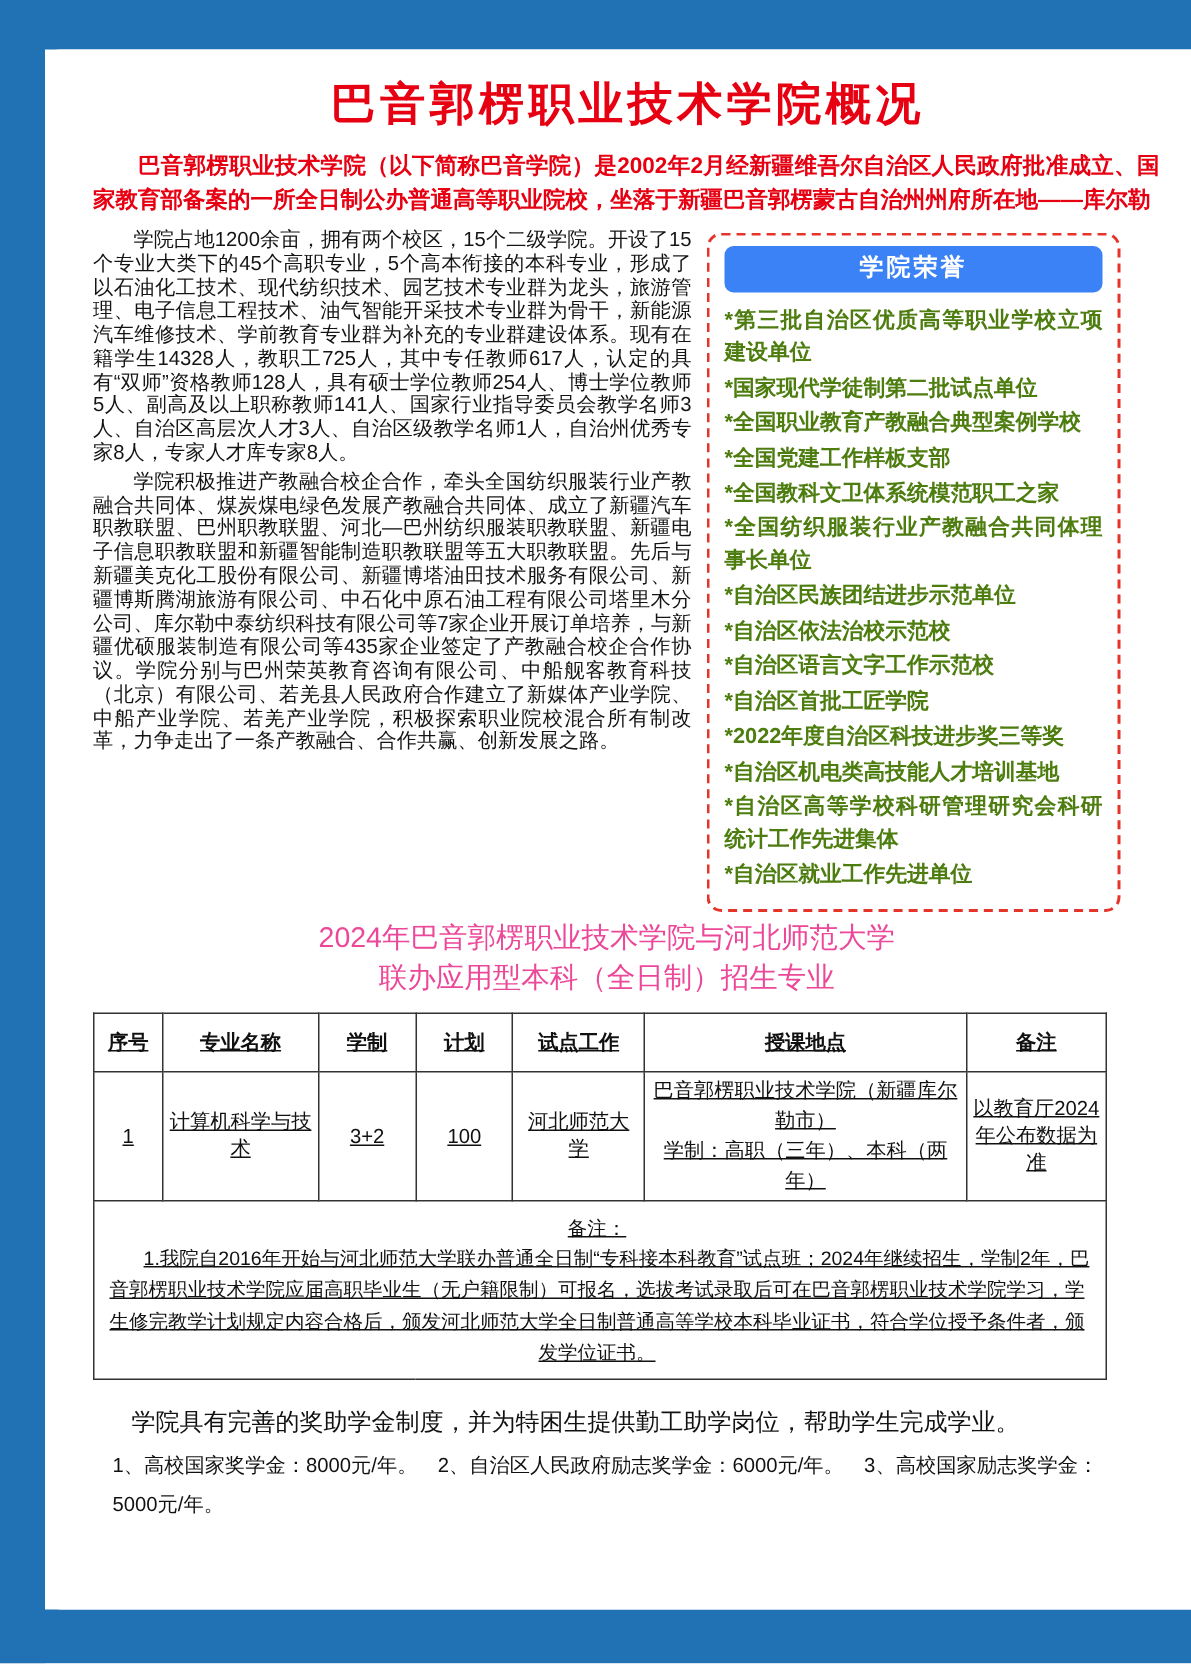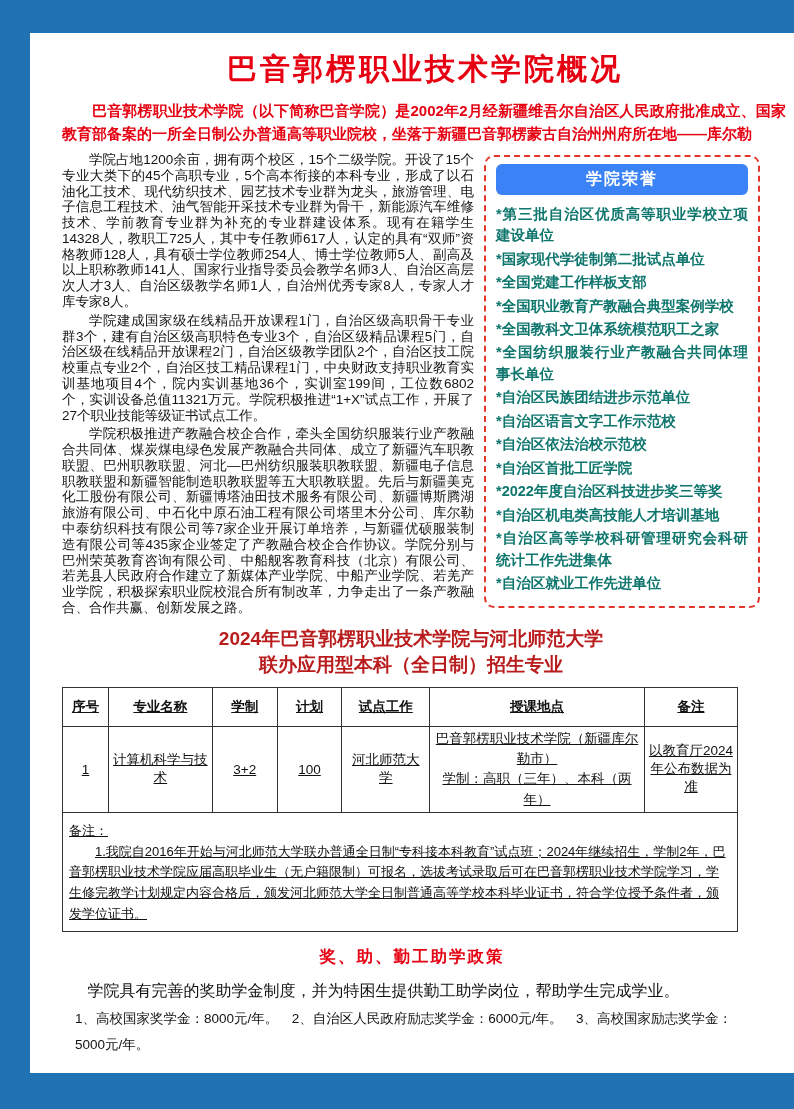--- a/index.html
+++ b/index.html
@@ -6,52 +6,52 @@
   .sheet{
     position:relative;width:794px;height:1109px;background:#fff;
     font-family:"Liberation Sans","DejaVu Sans",sans-serif;overflow:hidden;
     margin:0 auto;color:#111;
   }
   .bar-top{position:absolute;top:0;left:0;right:0;height:33px;background:#2171b5;}
   .bar-left{position:absolute;top:0;left:0;bottom:0;width:30px;background:#2171b5;}
   .bar-bottom{position:absolute;left:0;right:0;bottom:0;height:36px;background:#2171b5;}
   .content{
     position:absolute;left:30px;top:33px;right:0;bottom:36px;background:#fff;
-    border-radius:10px 0 0 10px;padding:8px 6px 0 32px;box-sizing:border-box;overflow:hidden;
+    border-radius:10px 0 0 10px;padding:8px 19px 0 32px;box-sizing:border-box;overflow:hidden;
   }
   .page-title{
     text-align:center;color:#e60012;font-size:30px;font-weight:bold;
     letter-spacing:3px;margin:8px 0 10px 0;
   }
   .intro{
     color:#e60012;font-size:15px;line-height:1.5;text-align:justify;
     text-indent:2em;font-weight:600;margin:0 2px 7px 0;
   }
   .article{font-size:13.5px;line-height:1.17;text-align:justify;font-weight:500;color:#141414;}
   .article p{margin:0 0 3px 0;text-indent:2em;}
   .honors{
     float:right;width:276px;box-sizing:border-box;
     border:2px dashed #e5342a;border-radius:10px;
     margin:3px 28px 5px 10px;padding:7px 10px 10px 10px;
   }
   .honors-header{
     background:#3b82f6;color:#fff;text-align:center;font-size:16px;font-weight:bold;
     border-radius:6px;padding:6px 0;margin-bottom:9px;letter-spacing:2px;
   }
-  .honor-item{color:#0f766e;font-size:14.5px;line-height:1.48;font-weight:600;margin-bottom:2px;text-align:justify;}
+  .honor-item{color:#4d7c0f;font-size:14.5px;line-height:1.48;font-weight:600;margin-bottom:2px;text-align:justify;}
   .section-title{
-    clear:both;text-align:center;color:#b91c1c;font-weight:bold;
+    clear:both;text-align:center;color:#ec4899;font-weight:normal;
     font-size:19px;line-height:1.4;margin:10px 28px 8px 0;
   }
   table.enroll{border-collapse:collapse;width:676px;margin:0;table-layout:fixed;}
   table.enroll th,table.enroll td{border:1.5px solid #333;text-decoration:underline;}
   table.enroll th{height:38px;font-size:13.5px;font-weight:bold;text-align:center;padding:0 2px;}
   table.enroll td.cell{height:78px;font-size:13.5px;text-align:center;padding:2px 4px;font-weight:500;}
   .loc-line{display:block;line-height:1.5;}
-  td.note-cell{height:88px;vertical-align:top;text-align:left;font-size:13px;line-height:1.6;padding:8px 10px 6px 6px;font-weight:500;}
+  td.note-cell{height:88px;vertical-align:top;text-align:center;font-size:13px;line-height:1.6;padding:8px 10px 6px 6px;font-weight:500;}
   .note-para{margin:0;text-indent:2em;}
   .note-label{margin:0;}
   .aid{margin:14px 26px 0 0;}
   .aid-title{text-align:center;color:#e60012;font-size:16.5px;font-weight:bold;letter-spacing:2px;margin:0 0 8px 0;}
   .aid-intro{font-size:16px;text-indent:1.6em;line-height:1.9;margin:0;font-weight:500;}
   .aid-item{font-size:13.5px;line-height:1.92;padding-left:13px;font-weight:500;}
 </style>
 </head>
 <body>
 
@@ -64,35 +64,34 @@
 
     <div class="page-title">巴音郭楞职业技术学院概况</div>
 
     <p class="intro">巴音郭楞职业技术学院（以下简称巴音学院）是2002年2月经新疆维吾尔自治区人民政府批准成立、国家教育部备案的一所全日制公办普通高等职业院校，坐落于新疆巴音郭楞蒙古自治州州府所在地——库尔勒</p>
 
     <div class="article">
       <aside class="honors">
         <div class="honors-header">学院荣誉</div>
         <div class="honor-item">*第三批自治区优质高等职业学校立项建设单位</div>
         <div class="honor-item">*国家现代学徒制第二批试点单位</div>
+        <div class="honor-item">*全国职业教育产教融合典型案例学校</div>
         <div class="honor-item">*全国党建工作样板支部</div>
-        <div class="honor-item">*全国职业教育产教融合典型案例学校</div>
         <div class="honor-item">*全国教科文卫体系统模范职工之家</div>
         <div class="honor-item">*全国纺织服装行业产教融合共同体理事长单位</div>
         <div class="honor-item">*自治区民族团结进步示范单位</div>
+        <div class="honor-item">*自治区依法治校示范校</div>
         <div class="honor-item">*自治区语言文字工作示范校</div>
-        <div class="honor-item">*自治区依法治校示范校</div>
         <div class="honor-item">*自治区首批工匠学院</div>
         <div class="honor-item">*2022年度自治区科技进步奖三等奖</div>
         <div class="honor-item">*自治区机电类高技能人才培训基地</div>
         <div class="honor-item">*自治区高等学校科研管理研究会科研统计工作先进集体</div>
         <div class="honor-item">*自治区就业工作先进单位</div>
       </aside>
       <p>学院占地1200余亩，拥有两个校区，15个二级学院。开设了15个专业大类下的45个高职专业，5个高本衔接的本科专业，形成了以石油化工技术、现代纺织技术、园艺技术专业群为龙头，旅游管理、电子信息工程技术、油气智能开采技术专业群为骨干，新能源汽车维修技术、学前教育专业群为补充的专业群建设体系。现有在籍学生14328人，教职工725人，其中专任教师617人，认定的具有“双师”资格教师128人，具有硕士学位教师254人、博士学位教师5人、副高及以上职称教师141人、国家行业指导委员会教学名师3人、自治区高层次人才3人、自治区级教学名师1人，自治州优秀专家8人，专家人才库专家8人。</p>
-      <p>学院建成国家级在线精品开放课程1门，自治区级高职骨干专业群3个，建有自治区级高职特色专业3个，自治区级精品课程5门，自治区级在线精品开放课程2门，自治区级教学团队2个，自治区技工院校重点专业2个，自治区技工精品课程1门，中央财政支持职业教育实训基地项目4个，院内实训基地36个，实训室199间，工位数6802个，实训设备总值11321万元。学院积极推进“1+X”试点工作，开展了27个职业技能等级证书试点工作。</p>
       <p>学院积极推进产教融合校企合作，牵头全国纺织服装行业产教融合共同体、煤炭煤电绿色发展产教融合共同体、成立了新疆汽车职教联盟、巴州职教联盟、河北—巴州纺织服装职教联盟、新疆电子信息职教联盟和新疆智能制造职教联盟等五大职教联盟。先后与新疆美克化工股份有限公司、新疆博塔油田技术服务有限公司、新疆博斯腾湖旅游有限公司、中石化中原石油工程有限公司塔里木分公司、库尔勒中泰纺织科技有限公司等7家企业开展订单培养，与新疆优硕服装制造有限公司等435家企业签定了产教融合校企合作协议。学院分别与巴州荣英教育咨询有限公司、中船舰客教育科技（北京）有限公司、若羌县人民政府合作建立了新媒体产业学院、中船产业学院、若羌产业学院，积极探索职业院校混合所有制改革，力争走出了一条产教融合、合作共赢、创新发展之路。</p>
     </div>
 
     <div class="section-title">
       <span style="display:block">2024年巴音郭楞职业技术学院与河北师范大学</span>
       <span style="display:block">联办应用型本科（全日制）招生专业</span>
     </div>
 
     <table class="enroll">
       <colgroup>
@@ -131,20 +130,19 @@
         <tr>
           <td class="note-cell" colspan="7">
             <p class="note-label">备注：</p>
             <p class="note-para">1.我院自2016年开始与河北师范大学联办普通全日制“专科接本科教育”试点班；2024年继续招生，学制2年，巴音郭楞职业技术学院应届高职毕业生（无户籍限制）可报名，选拔考试录取后可在巴音郭楞职业技术学院学习，学生修完教学计划规定内容合格后，颁发河北师范大学全日制普通高等学校本科毕业证书，符合学位授予条件者，颁发学位证书。</p>
           </td>
         </tr>
       </tbody>
     </table>
 
     <div class="aid">
-      <div class="aid-title">奖、助、勤工助学政策</div>
       <p class="aid-intro">学院具有完善的奖助学金制度，并为特困生提供勤工助学岗位，帮助学生完成学业。</p>
       <div class="aid-item">1、高校国家奖学金：8000元/年。　2、自治区人民政府励志奖学金：6000元/年。　3、高校国家励志奖学金：5000元/年。</div>
 
     </div>
 
   </div>
 </div>
 
 </body></html>

